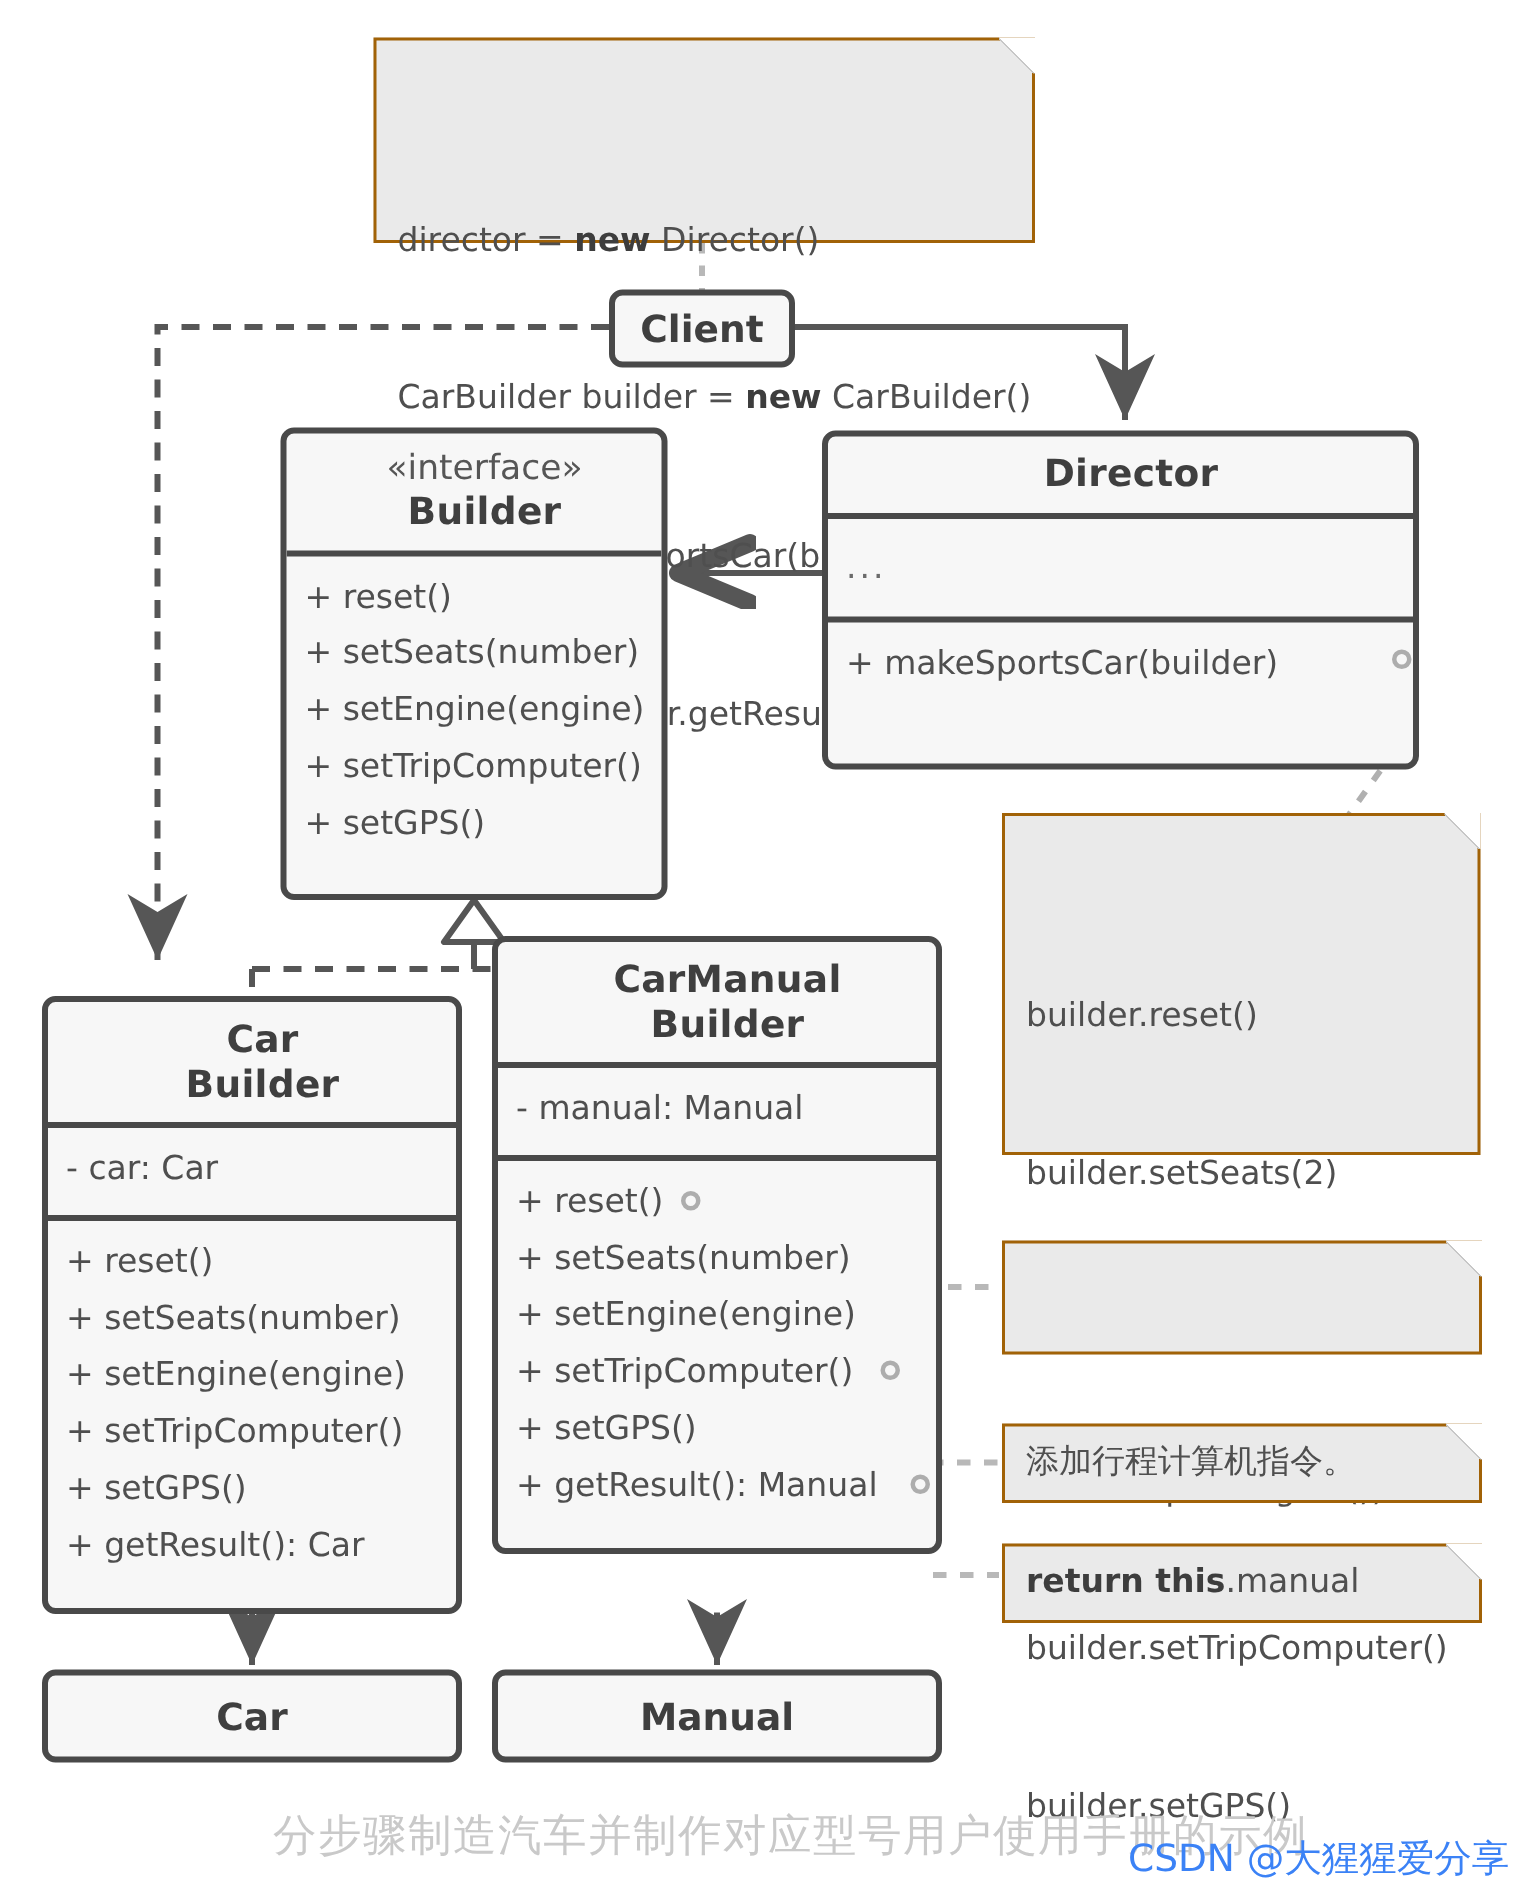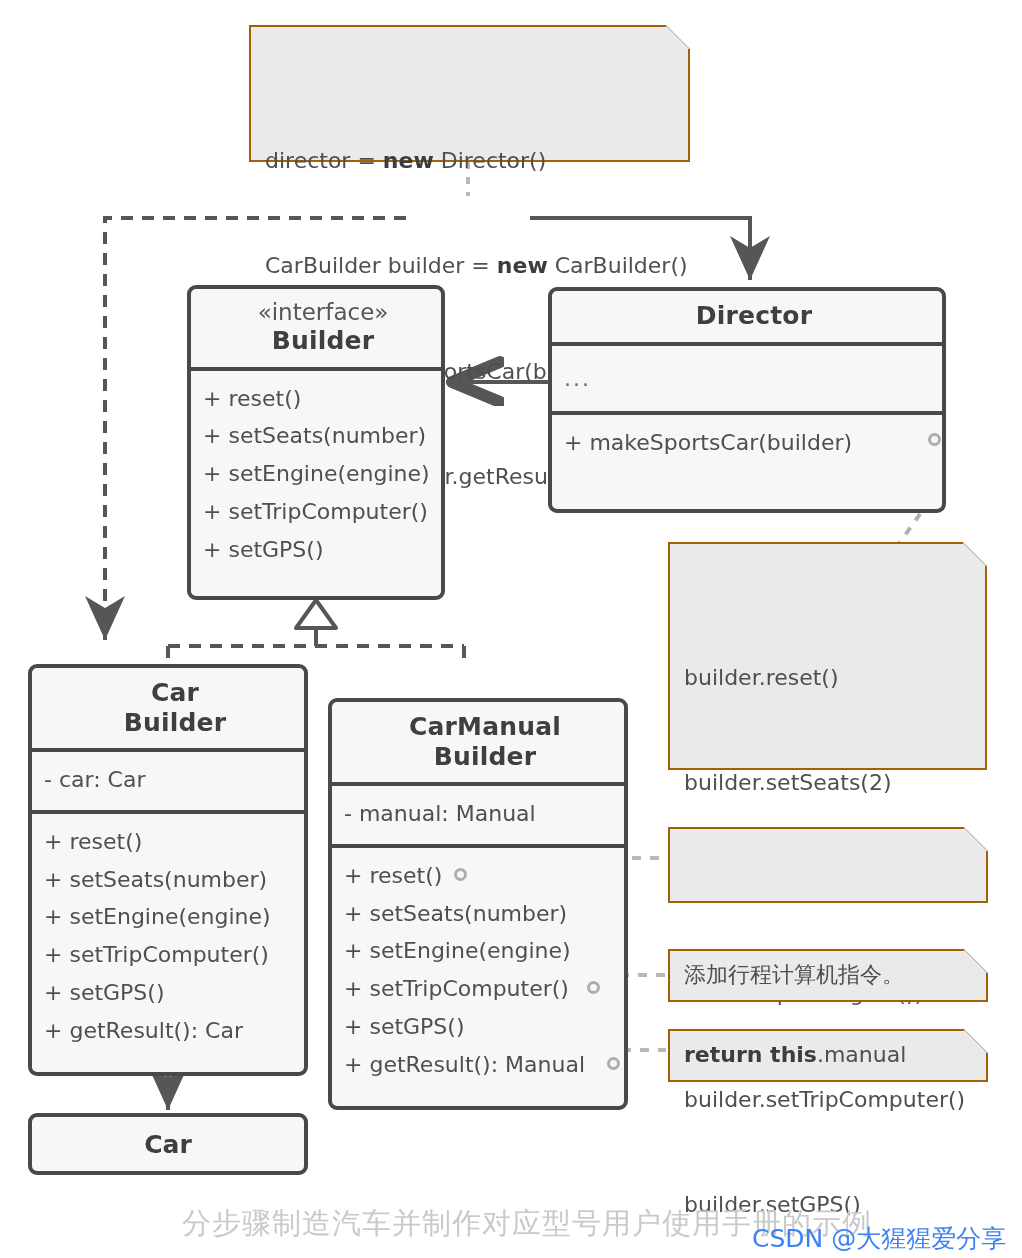--- a/index.html
+++ b/index.html
@@ -175,20 +175,23 @@
   </svg>
 
   <div class="note" style="left:249px; top:25px; width:441px; height:137px;">
     <div class="foldline"></div>
     <div><span>director = </span><b>new</b><span> Director()</span></div>
     <div><span>CarBuilder builder = </span><b>new</b><span> CarBuilder()</span></div>
     <div><span>director.makeSportsCar(builder)</span></div>
     <div><span>Car car = builder.getResult()</span></div>
   </div>
 
+  <div class="simplebox" style="left:406px; top:193px; width:124px; height:52px;">
+    <span>Client</span>
+  </div>
 
   <div class="cls" style="left:187px; top:285px; width:258px; height:315px;">
     <div class="hdr">
       <span class="iface">«interface»</span>
       <span>Builder</span>
     </div>
     <div class="sep"></div>
     <div class="sect">
       <div class="row">+ reset()</div>
       <div class="row">+ setSeats(number)</div>
@@ -238,21 +241,21 @@
     <div class="sect">
       <div class="row">+ reset()</div>
       <div class="row">+ setSeats(number)</div>
       <div class="row">+ setEngine(engine)</div>
       <div class="row">+ setTripComputer()</div>
       <div class="row">+ setGPS()</div>
       <div class="row">+ getResult(): Car</div>
     </div>
   </div>
 
-  <div class="cls" style="left:328px; top:698px; width:300px; height:412px;">
+  <div class="cls" style="left:328px; top:624px; width:300px; height:412px;">
     <div class="hdr">
       <span>CarManual</span><br>
       <span>Builder</span>
     </div>
     <div class="sep"></div>
     <div class="sect">
       <div class="row">- manual: Manual</div>
     </div>
     <div class="sep"></div>
     <div class="sect">
@@ -286,17 +289,20 @@
   </div>
 
   <div class="note" style="left:668px; top:1029px; width:320px; height:53px; display:flex; align-items:center;text-align:center;">
     <div class="foldline"></div>
     <div><b>return this</b><span>.manual</span></div>
   </div>
 
   <div class="simplebox" style="left:28px; top:1113px; width:280px; height:62px;">
     <span>Car</span>
   </div>
+  <div class="simplebox" style="left:328px; top:1113px; width:300px; height:62px;">
+    <span>Manual</span>
+  </div>
 
   <div class="caption" style="top:1204px;">分步骤制造汽车并制作对应型号用户使用手册的示例</div>
   <div class="watermark" style="left:752px; top:1222px;">CSDN @大猩猩爱分享</div>
 
 </div>
 
 </body></html>

